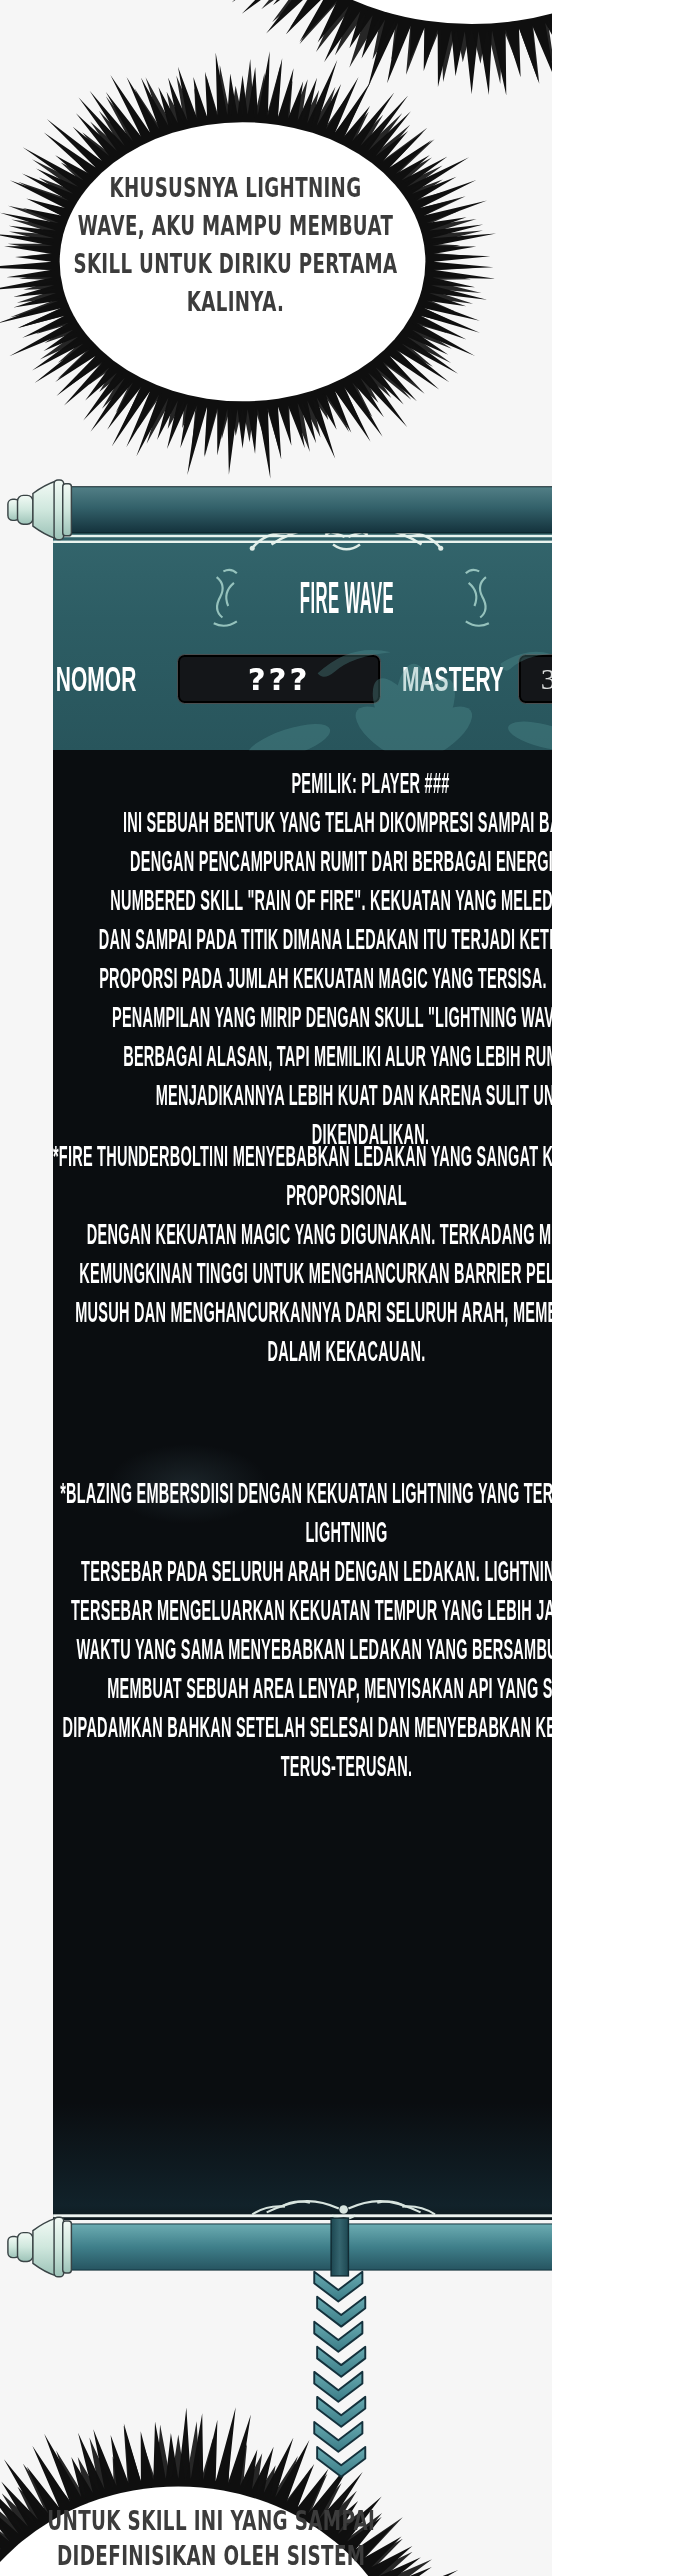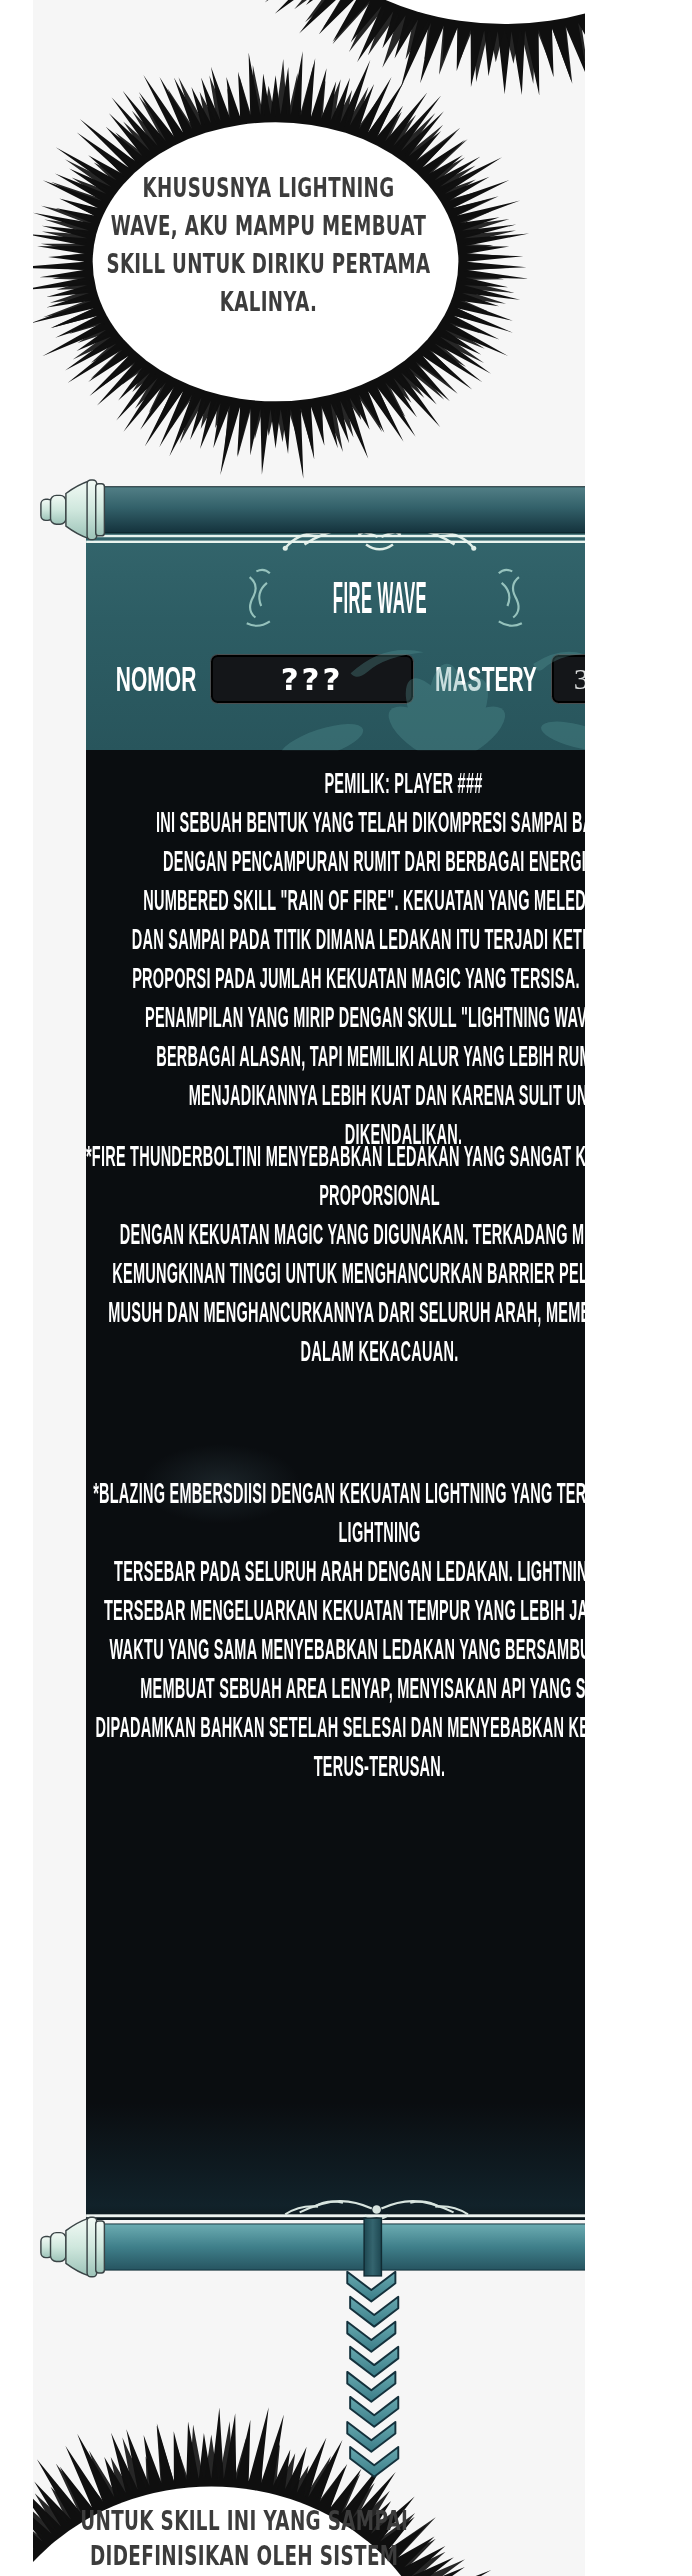--- a/index.html
+++ b/index.html
@@ -1,17 +1,17 @@
 <!DOCTYPE html>
 <html><head>
 <meta charset="utf-8">
 <style>
   html,body{margin:0;padding:0;}
   .page{position:relative;width:552px;height:2576px;background:#f6f6f6;overflow:hidden;
-        font-family:"Liberation Sans",sans-serif;margin-left:33px;}
+        font-family:"Liberation Sans",sans-serif;}
   .abs{position:absolute;pointer-events:none;}
 
   
   .bubble-text{position:absolute;text-align:center;color:#3c3c3c;
     font-family:"DejaVu Sans",sans-serif;font-weight:bold;white-space:pre-line;}
   .bubble-text .sqz{display:inline-block;transform:scaleX(.70);transform-origin:50% 50%;}
   .bt-top{top:169px;left:-53px;width:577px;font-size:26px;line-height:38px;letter-spacing:0.5px;}
   .bt-bottom{top:2503px;left:-77px;width:577px;font-size:27px;line-height:35px;letter-spacing:0.5px;}
   .bt-bottom .sqz{transform:scaleX(.68);}
 
@@ -25,21 +25,21 @@
   .body-blob{position:absolute;left:29px;top:899px;width:212px;height:106px;border-radius:50%;
     background:radial-gradient(closest-side,#1b2429 0%,rgba(10,13,16,0) 75%);}
 
   
   .hrow{position:absolute;display:flex;align-items:center;justify-content:center;}
   .cond{display:inline-block;transform-origin:50% 50%;color:#fff;font-weight:bold;white-space:pre;}
   .title-wrap{left:0;top:575px;width:693px;height:46px;}
   .title-wrap .cond{font-size:44px;transform:scaleX(.38);letter-spacing:1px;}
   .lbl{height:42px;line-height:42px;top:658px;}
   .lbl .cond{font-size:35px;transform:scaleX(.60);}
-  .lbl-nomor{left:51px;width:144px;}
+  .lbl-nomor{left:24px;width:144px;}
   .lbl-mastery{left:385px;width:135px;align-items:flex-end;}
   .valbox{position:absolute;top:654px;height:48px;background:#141619;
     border:1.9px solid #4a4e50;border-radius:7.7px;box-shadow:inset 0 0 0 1.9px #000;
     display:flex;align-items:center;justify-content:center;}
   .valbox-nomor{left:177px;width:202px;}
   .valbox-mastery{left:518px;width:106px;}
   .qqq{color:#fff;font-weight:bold;font-size:31px;letter-spacing:2.9px;font-family:"DejaVu Sans",sans-serif;}
   .mval{color:#d9dbdb;font-size:30px;font-family:"Liberation Serif",serif;}
 
   

